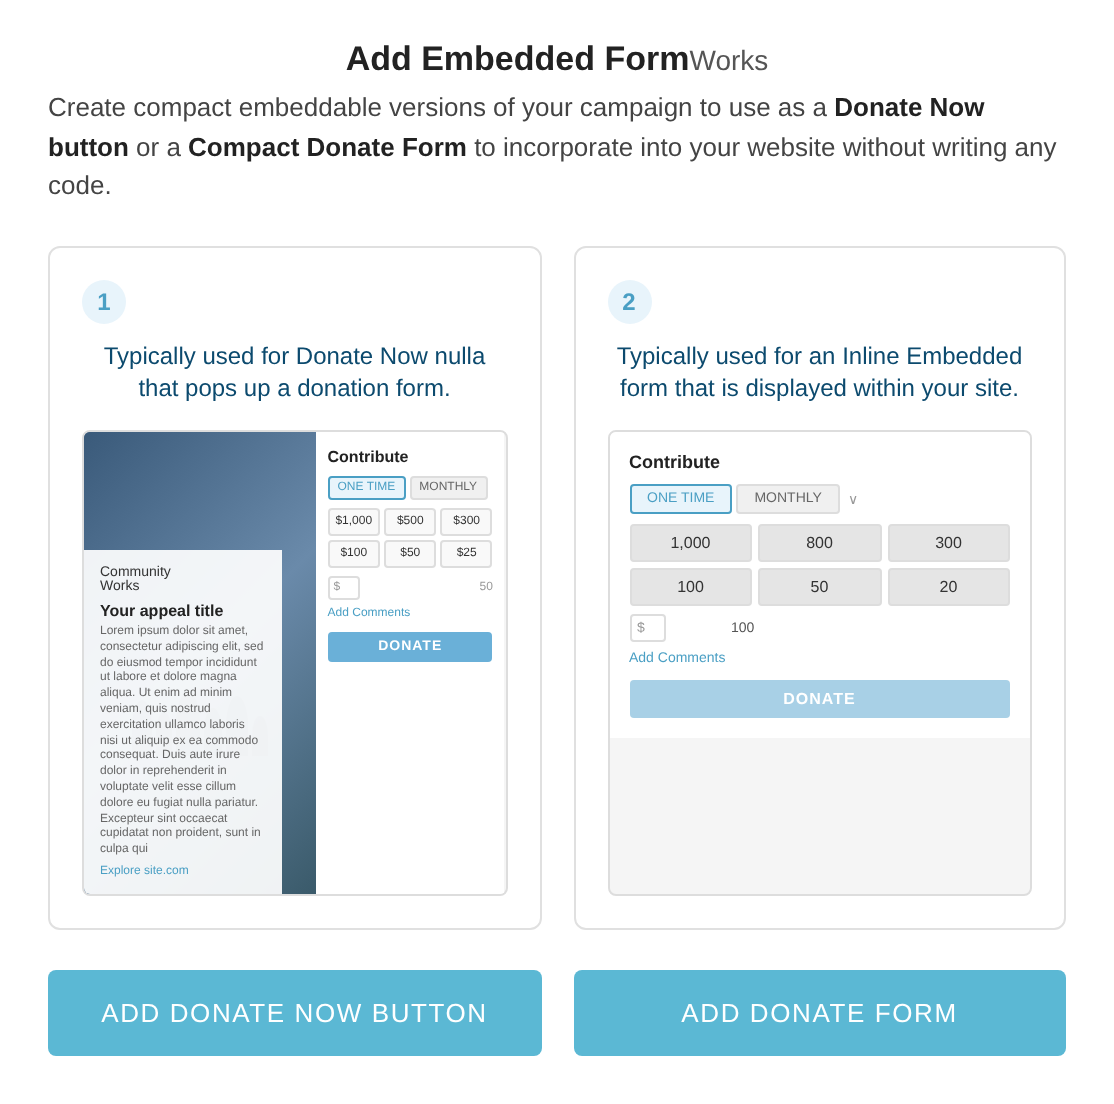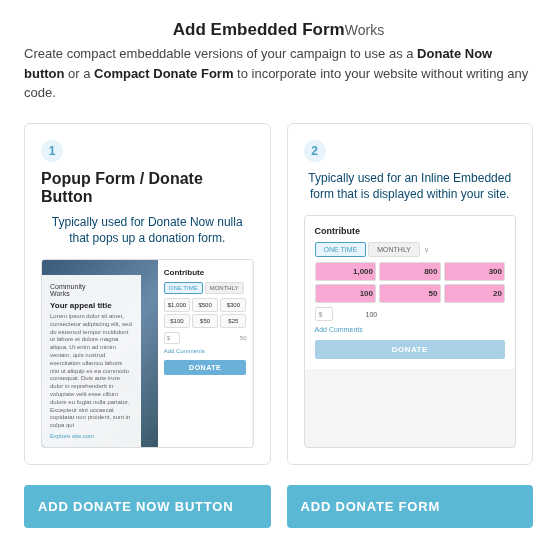--- a/index.html
+++ b/index.html
@@ -270,24 +270,23 @@
       display: grid;
       grid-template-columns: repeat(3, 1fr);
       gap: 3px;
       margin-bottom: 4px;
     }
     .inline-amount-btn {
       font-size: 8px;
       padding: 4px 2px;
       border: 1px solid #ddd;
       border-radius: 2px;
-      background: #f9a8d4;
-      text-align: right;
+      background: #e5e5e5;
+      text-align: center;
       color: #333;
-      font-weight: bold;
     }
     .inline-custom-row {
       display: flex;
       align-items: center;
       gap: 3px;
       margin-bottom: 5px;
     }
     .inline-custom-box {
       width: 18px;
       height: 14px;
@@ -325,26 +324,26 @@
     }
     .actions-row {
       display: flex;
       gap: 16px;
       margin-top: 20px;
     }
     .action-btn {
       flex: 1;
       padding: 14px;
       font-size: 13px;
-      font-weight: 700;
+      font-weight: 400;
       letter-spacing: 0.8px;
       border: none;
       border-radius: 4px;
       cursor: pointer;
-      text-align: left;
+      text-align: center;
     }
     .action-btn-primary {
       background: #5bb8d4;
       color: #fff;
     }
     
     .silhouettes {
       position: absolute;
       bottom: 30%;
       left: 0;
@@ -371,21 +370,20 @@
   </div>
 
   <p class="modal-description">
     <span>Create compact embeddable versions of your campaign to use as a </span><strong>Donate Now button</strong><span> or a </span><strong>Compact Donate Form</strong><span> to incorporate into your website without writing any code.</span>
   </p>
 
   <div class="cards-row">
 
     <div class="card">
       <div class="card-number">1</div>
-      <div class="card-title">Popup Form / Donate Button</div>
       <div class="card-desc">Typically used for Donate Now nulla that pops up a donation form.</div>
       <div class="preview-box">
         <div class="popup-preview">
           <div class="popup-left">
             <div class="popup-bg-image">
 
               <div class="silhouettes">
                 <div class="sil" style="width:10px;height:28px;"></div>
                 <div class="sil" style="width:8px;height:22px;"></div>
                 <div class="sil" style="width:12px;height:32px;"></div>

